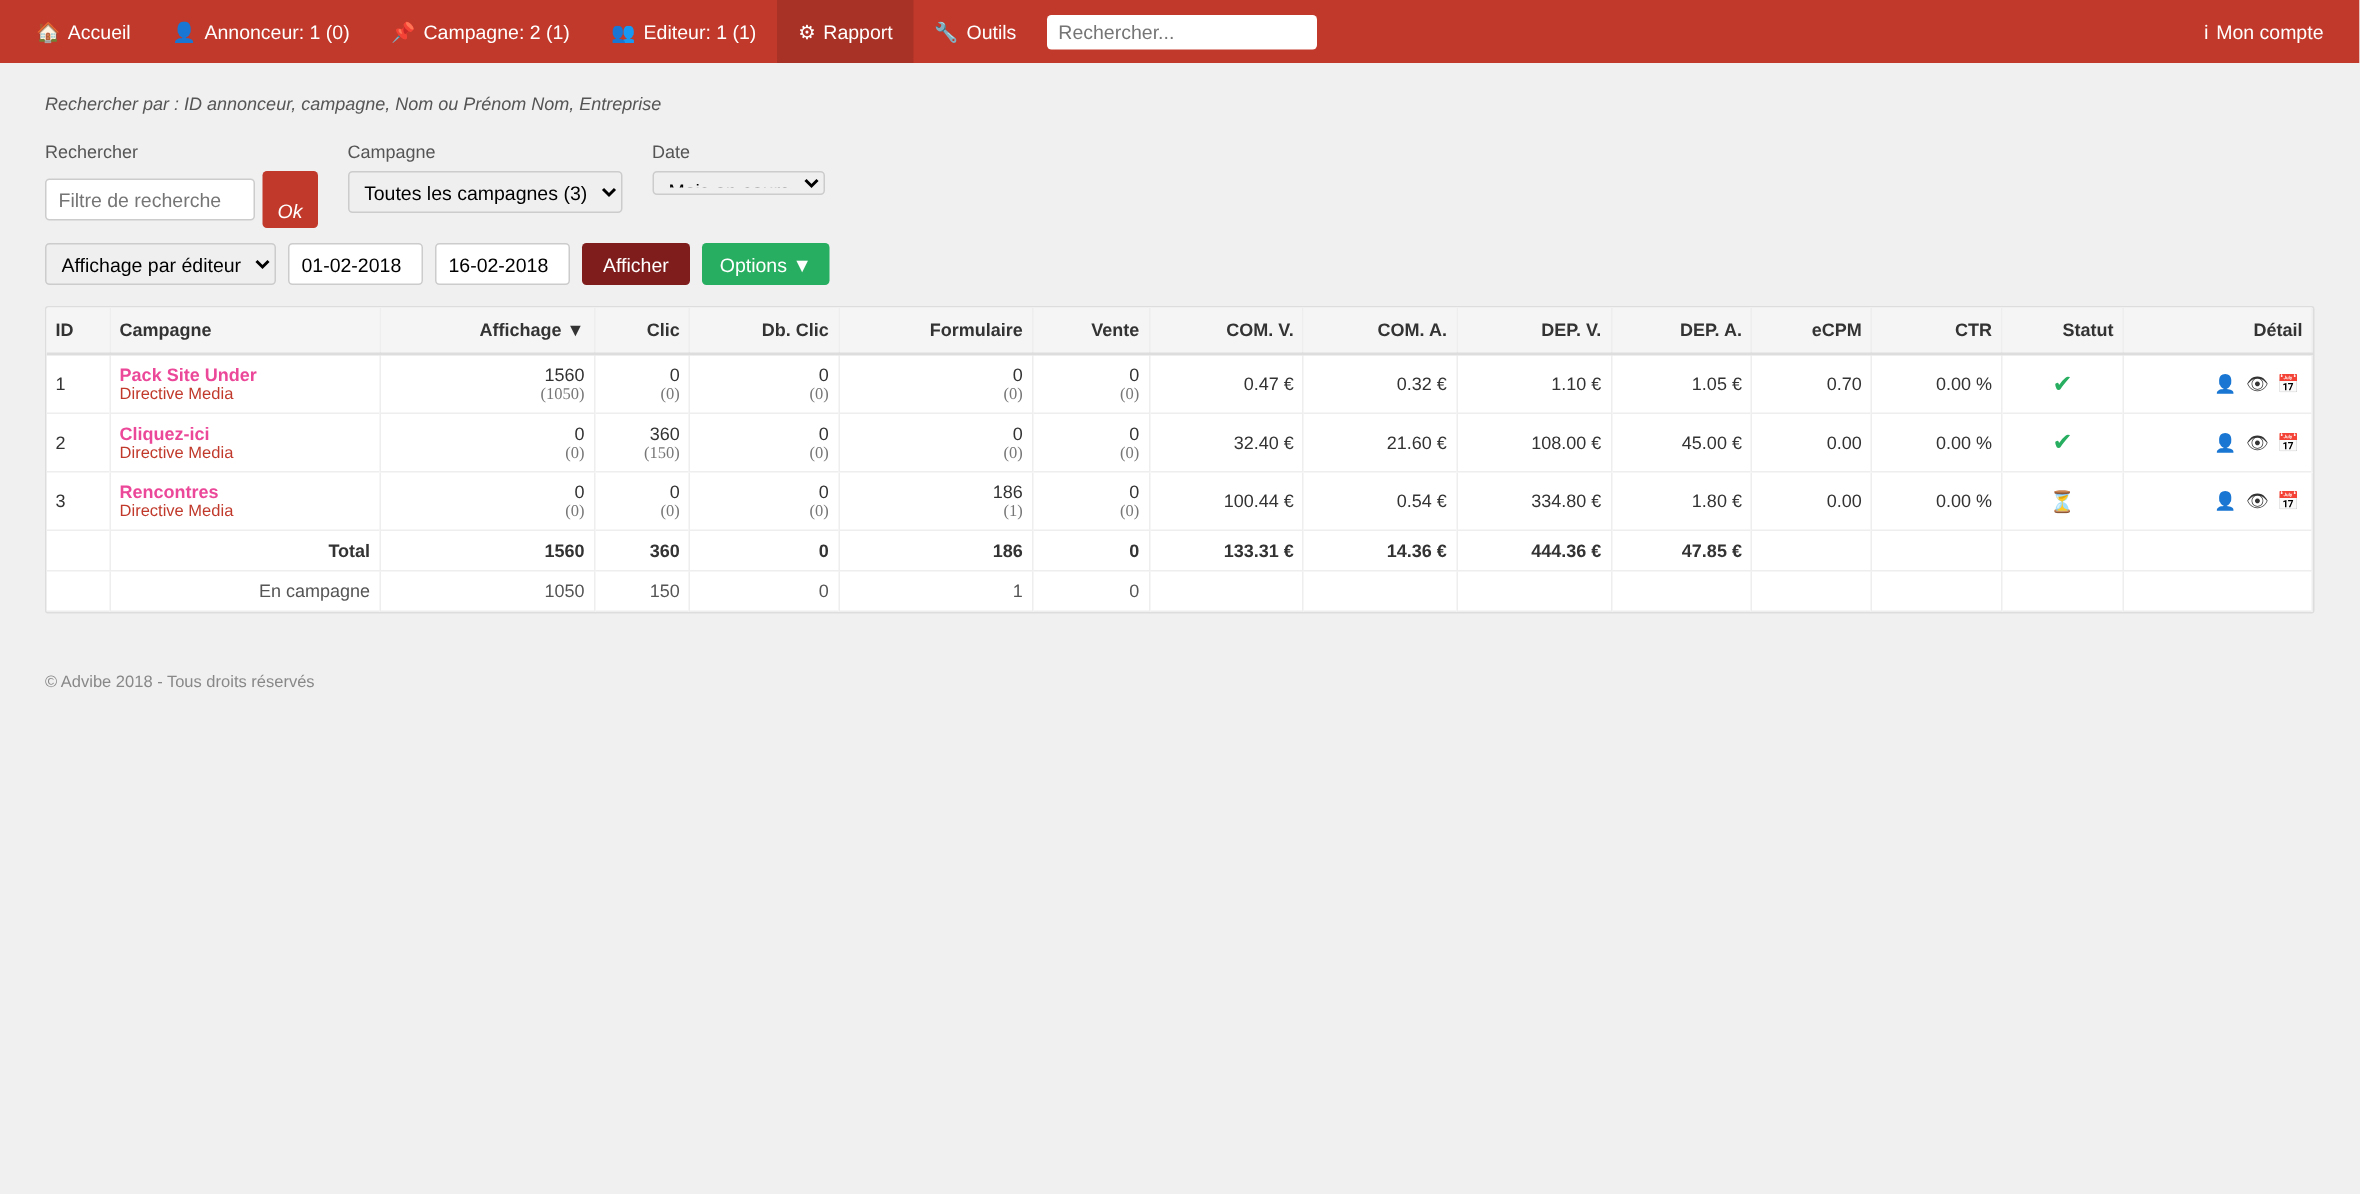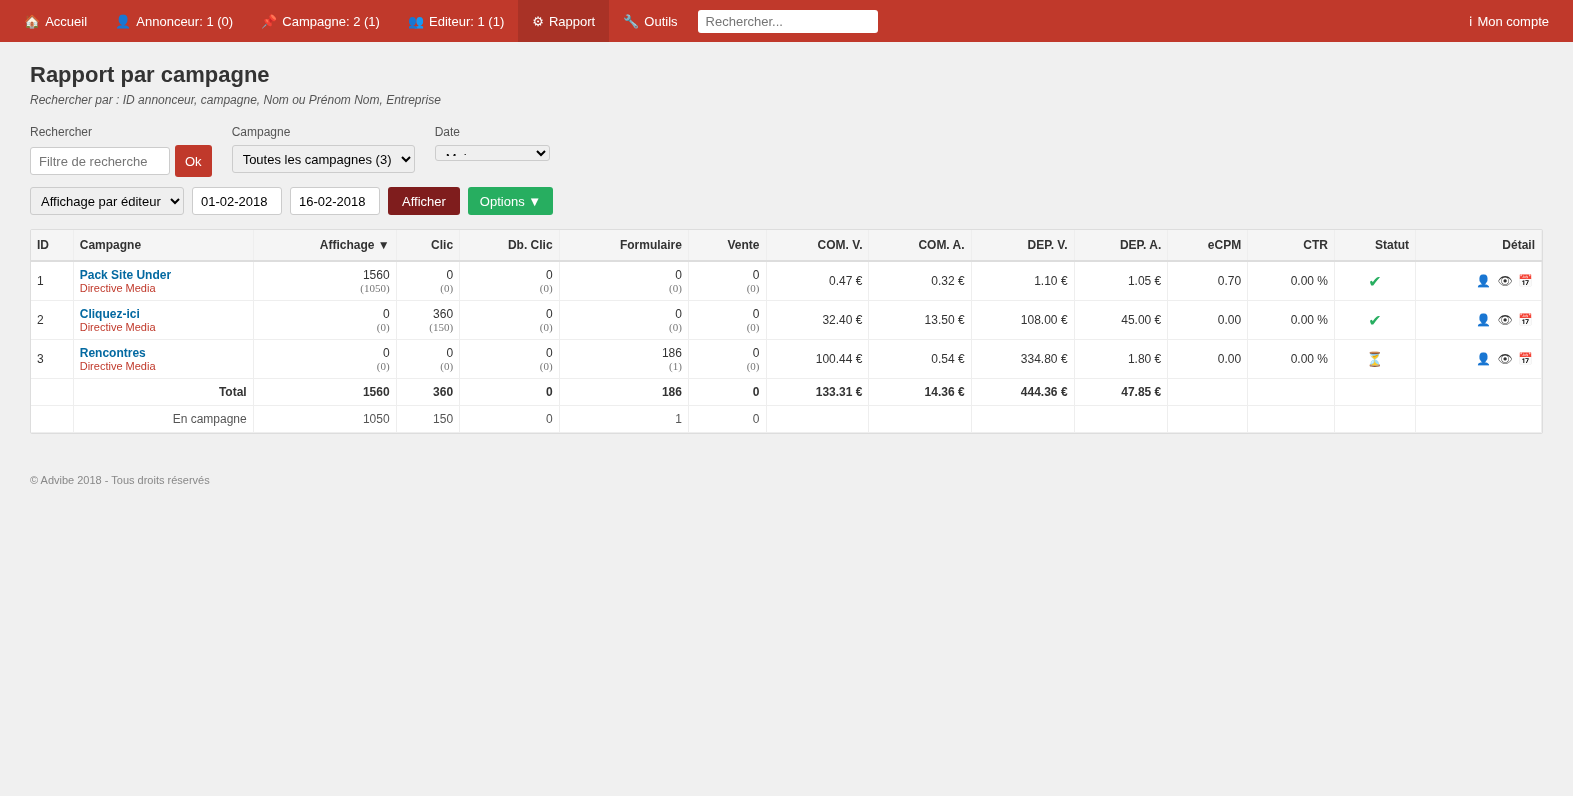--- a/index.html
+++ b/index.html
@@ -81,24 +81,25 @@
       border-radius: 3px;
       font-size: 13px;
       height: 28px;
       width: 140px;
     }
     .btn-ok {
       background: #c0392b;
       color: #fff;
       border: none;
       border-radius: 3px;
-      padding: 8px 10px;
+      padding: 19px 10px;
       height: 32px;
       cursor: pointer;
       font-size: 13px;
+      font-style: italic;
     }
     .select-campaign {
       padding: 4px 6px;
       border: 1px solid #ccc;
       border-radius: 3px;
       font-size: 13px;
       height: 28px;
     }
     .select-date {
       padding: 4px 6px;
@@ -176,21 +177,21 @@
     }
     thead th:first-child, thead th:nth-child(2) { text-align: left; }
     tbody tr { border-bottom: 1px solid #eee; }
     tbody td {
       padding: 6px 6px;
       text-align: right;
       vertical-align: middle;
       border-right: 1px solid #eee;
     }
     tbody td:first-child, tbody td:nth-child(2) { text-align: left; }
-    .campaign-name { font-weight: bold; color: #0369a1; }
+    .campaign-name { font-weight: bold; color: #ec4899; }
     .campaign-media { color: #c0392b; font-size: 11px; cursor: pointer; }
     .sub-value { color: #777; font-size: 11px; font-family: Liberation Serif, serif; }
 
     
     .action-icons { display: flex; gap: 3px; justify-content: flex-end; }
     .action-icon {
       width: 18px;
       height: 18px;
       border-radius: 2px;
       display: inline-flex;
@@ -241,21 +242,20 @@
   </a>
   <input class="search-box" type="text" placeholder="Rechercher..." style="">
   <div class="spacer"></div>
   <div class="account-item">
     <span style="margin-right:5px;">ℹ</span>
     <span>Mon compte</span>
   </div>
 </nav>
 
 <div class="page-content">
-  <h1 class="page-title">Rapport par campagne</h1>
   <p class="page-subtitle">Rechercher par : ID annonceur, campagne, Nom ou Prénom Nom, Entreprise</p>
 
   <div class="filters-row">
     <div class="filter-group">
       <label>Rechercher</label>
       <div class="filter-inline">
         <input class="filter-input" type="text" placeholder="Filtre de recherche" style="">
         <button class="btn-ok">Ok</button>
       </div>
     </div>
@@ -370,21 +370,21 @@
       </td>
       <td>
         <div>0</div>
         <div class="sub-value">(0)</div>
       </td>
       <td>
         <div>0</div>
         <div class="sub-value">(0)</div>
       </td>
       <td>32.40 €</td>
-      <td>13.50 €</td>
+      <td>21.60 €</td>
       <td>108.00 €</td>
       <td>45.00 €</td>
       <td>0.00</td>
       <td>0.00 %</td>
       <td style="text-align:center;"><span style="color:#27ae60;font-size:16px;">✔</span></td>
       <td>
         <div class="action-icons">
           <span class="action-icon" title="Annonceur">👤</span>
           <span class="action-icon" title="Voir">👁</span>
           <span class="action-icon" title="Calendrier">📅</span>

